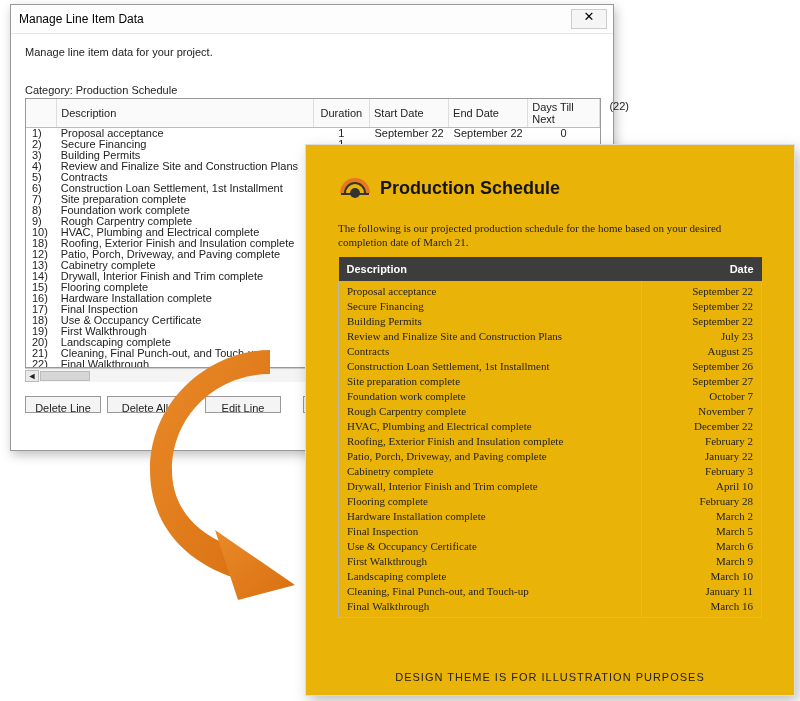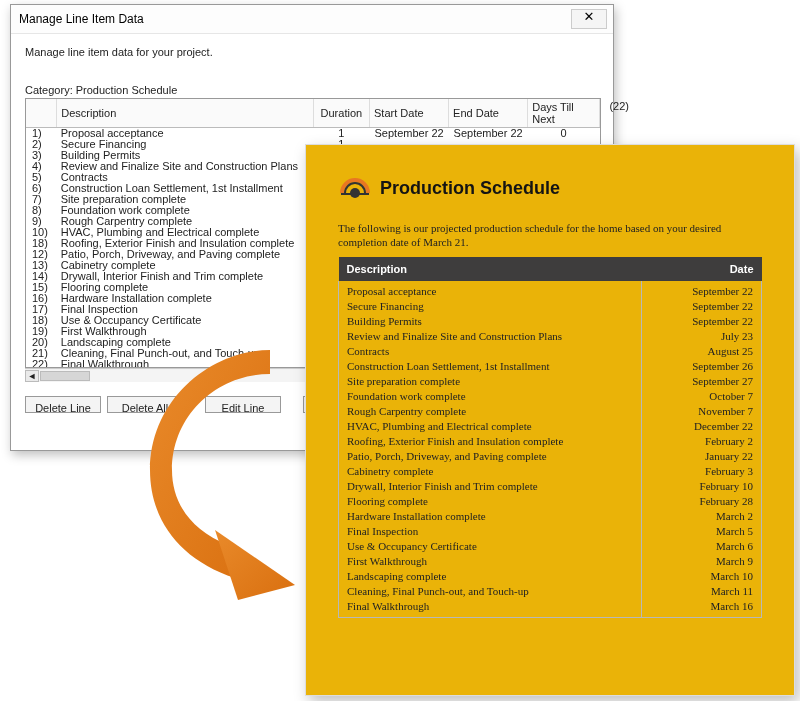--- a/index.html
+++ b/index.html
@@ -471,21 +471,21 @@
         <tr>
           <td>Patio, Porch, Driveway, and Paving complete</td>
           <td class="date">January 22</td>
         </tr>
         <tr>
           <td>Cabinetry complete</td>
           <td class="date">February 3</td>
         </tr>
         <tr>
           <td>Drywall, Interior Finish and Trim complete</td>
-          <td class="date">February 10</td>
+          <td class="date">April 10</td>
         </tr>
         <tr>
           <td>Flooring complete</td>
           <td class="date">February 28</td>
         </tr>
         <tr>
           <td>Hardware Installation complete</td>
           <td class="date">March 2</td>
         </tr>
         <tr>
@@ -499,28 +499,29 @@
         <tr>
           <td>First Walkthrough</td>
           <td class="date">March 9</td>
         </tr>
         <tr>
           <td>Landscaping complete</td>
           <td class="date">March 10</td>
         </tr>
         <tr>
           <td>Cleaning, Final Punch-out, and Touch-up</td>
-          <td class="date">March 11</td>
+          <td class="date">January 11</td>
         </tr>
         <tr>
           <td>Final Walkthrough</td>
           <td class="date">March 16</td>
         </tr>
       </tbody>
   </table>
+  <div class="doc-footer">DESIGN THEME IS FOR ILLUSTRATION PURPOSES</div>
 </div>
 
 <svg class="arrow-svg" viewBox="0 0 260 260">
   <defs>
     <linearGradient id="ag" x1="0" y1="0" x2="1" y2="1">
       <stop offset="0" stop-color="#e98a2a"></stop>
       <stop offset="1" stop-color="#d96f0f"></stop>
     </linearGradient>
   </defs>
   <path d="M150 10

